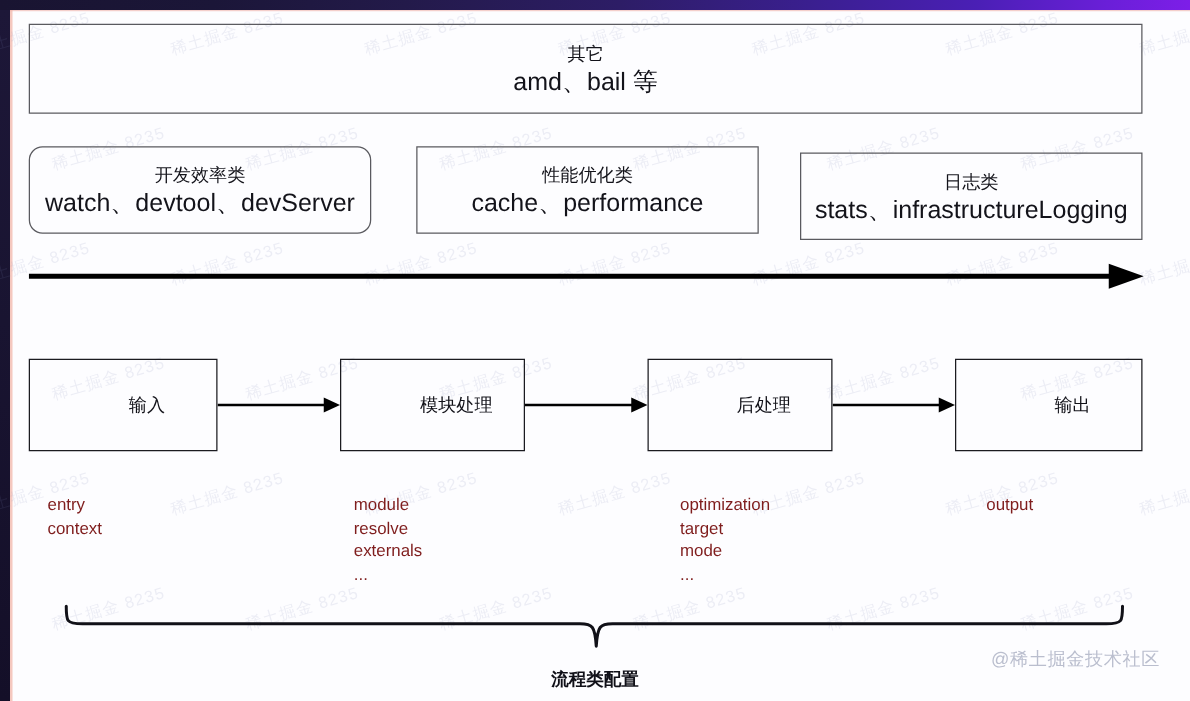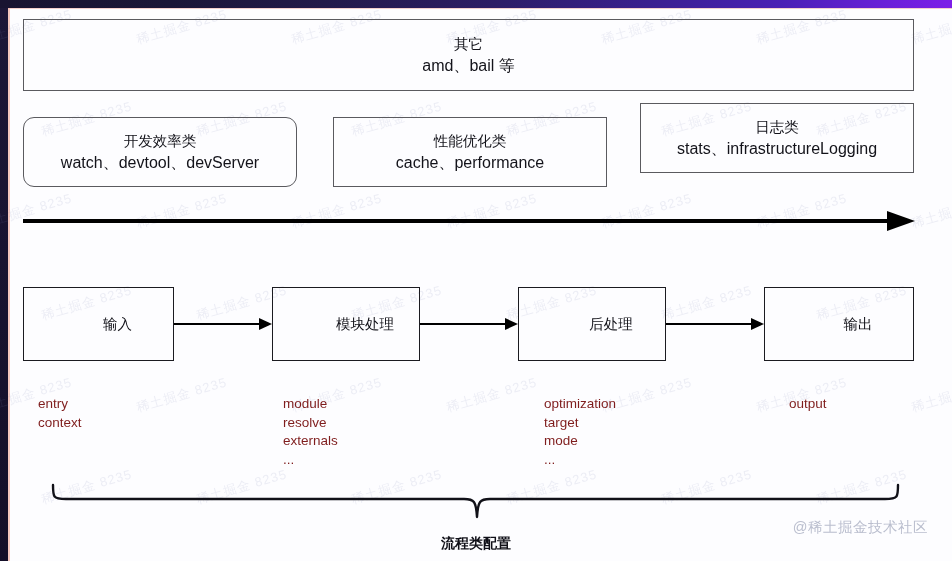--- a/index.html
+++ b/index.html
@@ -54,28 +54,28 @@
     border: 1.5px solid #5a5a5f;
     background: transparent;
     display: flex;
     flex-direction: column;
     align-items: center;
     justify-content: center;
     text-align: center;
     color: #13131a;
   }
   .box .l1 { font-size: 14.5px; line-height: 22px; }
-  .box .l2 { font-size: 16px; line-height: 22px; }
+  .box .l2 { font-size: 20px; line-height: 22px; }
 
   
   #box-other { left: 23px; top: 19px; width: 891px; height: 72px; }
   
   #box-devexp  { left: 23px;  top: 117px; width: 274px; height: 70px; border-radius: 11px; }
   #box-perf    { left: 333px; top: 117px; width: 274px; height: 70px; }
-  #box-logging { left: 640px; top: 103px; width: 274px; height: 70px; }
+  #box-logging { left: 640px; top: 122px; width: 274px; height: 70px; }
 
   
   #tool-arrow { position: absolute; left: 23px; top: 209px; width: 892px; height: 24px; }
   #tool-arrow-label {
     position: absolute; left: 0; top: 237px; width: 952px;
     text-align: center; font-size: 14px; color: #0f0f16; font-weight: 600;
   }
 
   
   .flowbox {

